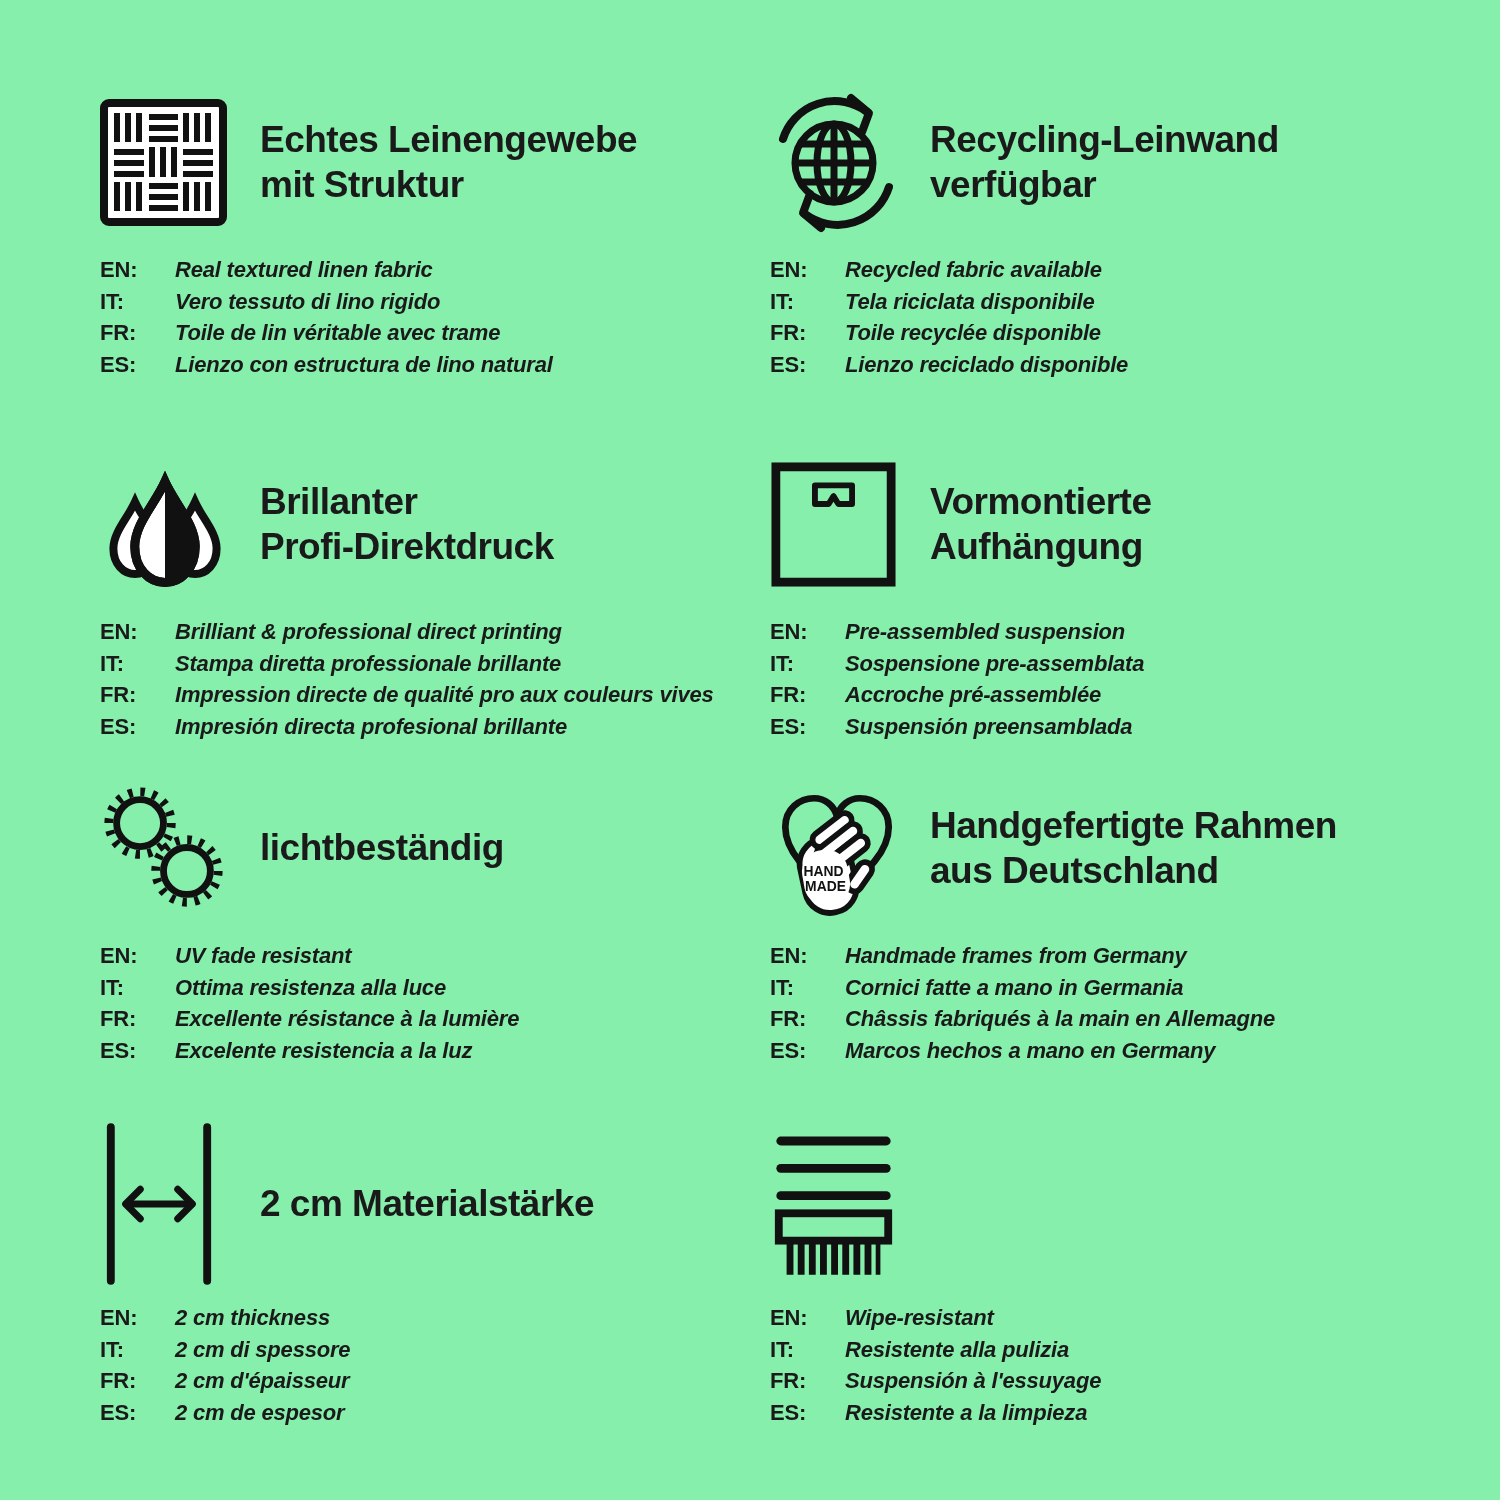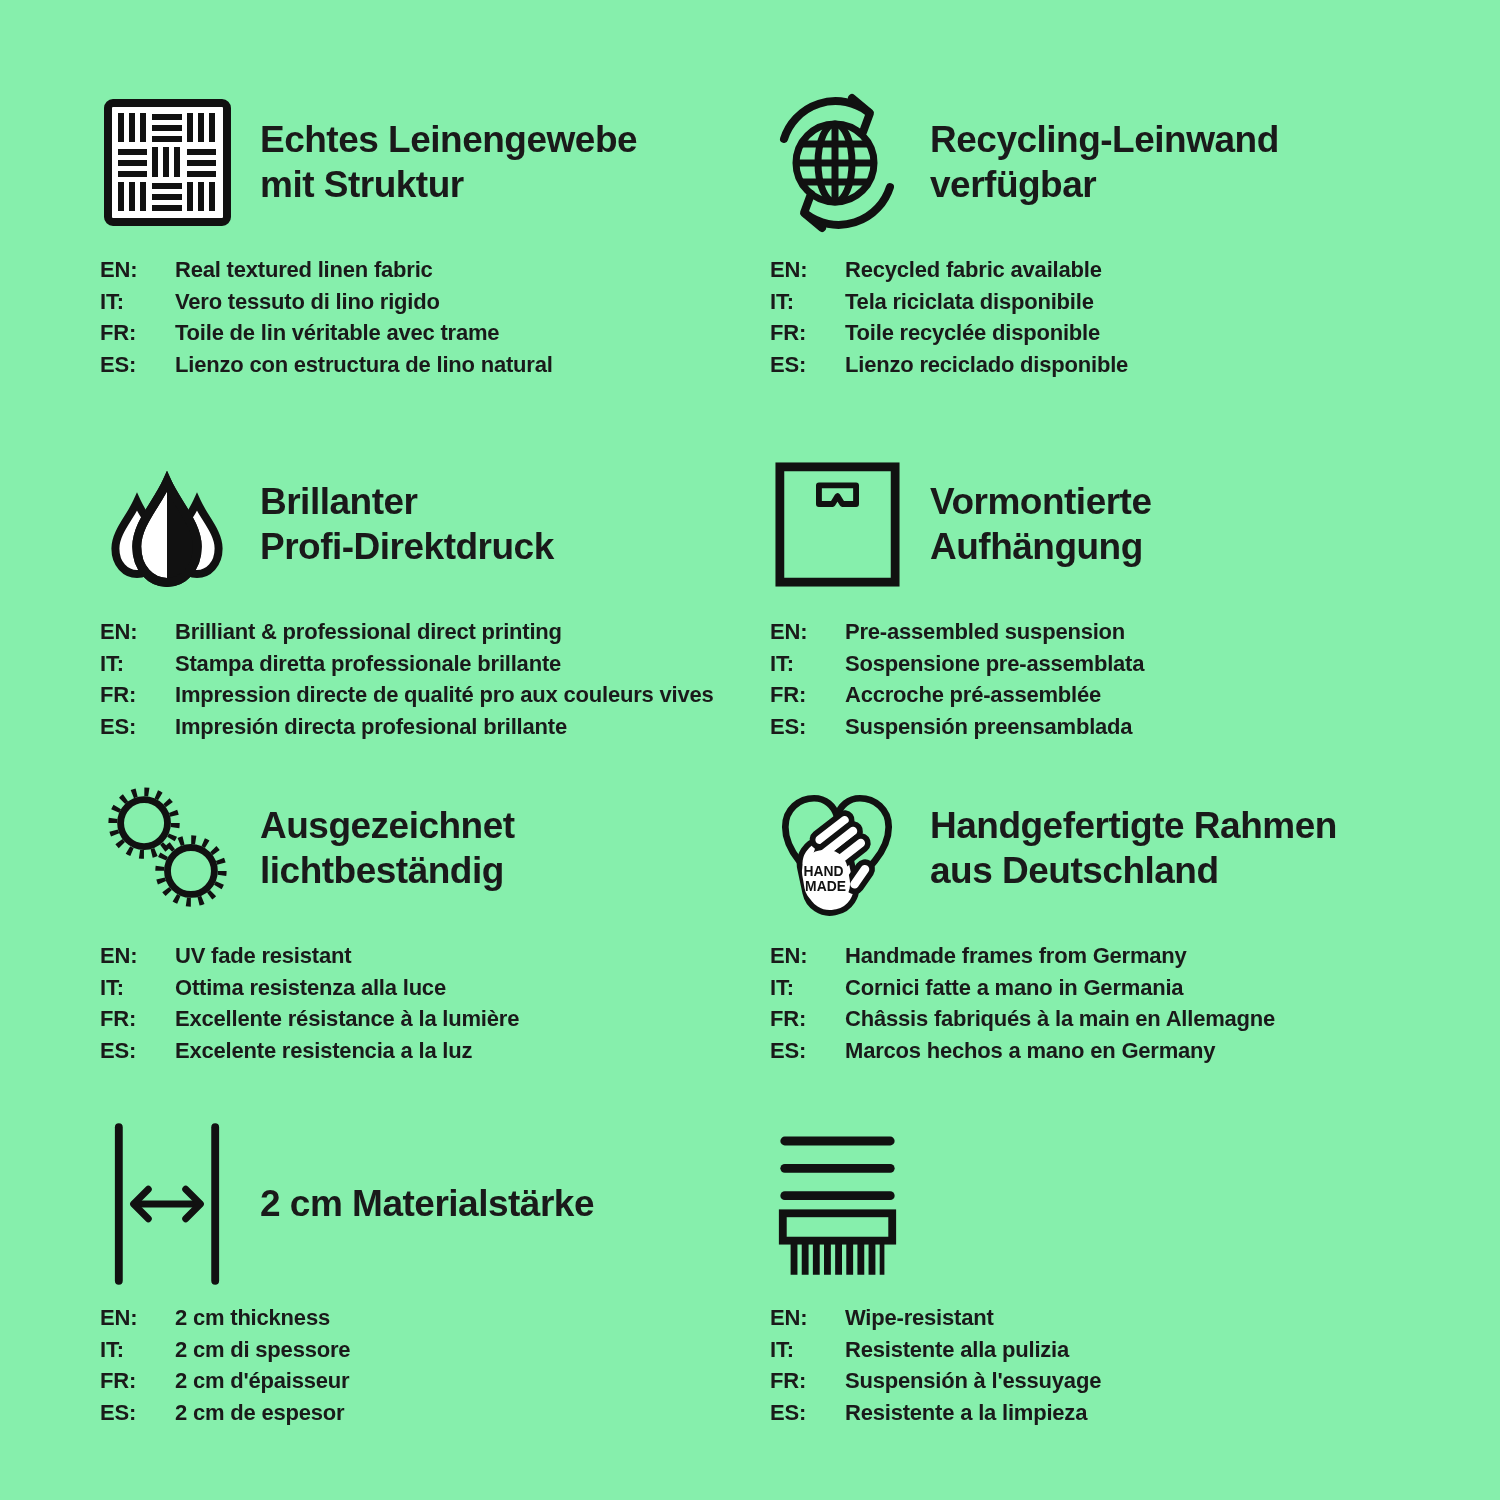--- a/index.html
+++ b/index.html
@@ -14,31 +14,31 @@
     grid-template-rows:362px 324px 346px auto;
     font-family:"Liberation Sans","DejaVu Sans",sans-serif;
     color:#1a1a1a;
   }
   .feature{overflow:visible;}
   .feature-header{
     display:flex;align-items:center;gap:26px;min-height:152px;
   }
   .row4 .feature-header{min-height:172px;}
   .icon-box{
-    flex:0 0 auto;width:134px;display:flex;align-items:center;justify-content:center;
+    flex:0 0 auto;width:134px;display:flex;align-items:center;
   }
   .title{
     margin:0;font-size:37px;font-weight:700;line-height:1.22;letter-spacing:-0.5px;color:#1a1a1a;
   }
   .title span{display:block;white-space:nowrap;}
   .translations{margin-top:16px;}
   .row4 .translations{margin-top:12px;}
   .trow{display:flex;white-space:nowrap;font-size:22px;font-weight:700;line-height:31.5px;letter-spacing:-0.2px;}
   .lang-label{flex:0 0 75px;}
-  .lang-text{flex:0 0 auto;}
+  .lang-text{flex:0 0 auto;font-style:italic;}
 
   
   .linen{
     width:127px;height:127px;border:8px solid #111;border-radius:9px;
     box-sizing:border-box;background:#fff;
     display:grid;grid-template-columns:repeat(3,1fr);grid-template-rows:repeat(3,1fr);
     gap:5px;padding:6px;
   }
   .linen i{display:block;}
   .linen .v{background:repeating-linear-gradient(90deg,#111 0 6px,#fff 6px 11px);}
@@ -214,21 +214,20 @@
     <div class="feature-header">
       <div class="icon-box">
         <svg viewBox="0 0 130 130" width="127" height="127" aria-hidden="true" fill="none" stroke="#111">
           <circle cx="41" cy="39" r="24" stroke-width="7"></circle>
           <circle cx="41" cy="39" r="32" stroke-width="9" stroke-dasharray="4.6 7.97"></circle>
           <circle cx="89" cy="88" r="24" stroke-width="7"></circle>
           <circle cx="89" cy="88" r="32" stroke-width="9" stroke-dasharray="4.6 7.97"></circle>
         </svg>
       </div>
       <h2 class="title">
-        <span>Ausgezeichnet</span>
         <span>lichtbeständig</span>
       </h2>
     </div>
     <div class="translations">
       <div class="trow">
           <span class="lang-label">EN:</span>
           <span class="lang-text">UV fade resistant</span>
         </div>
       <div class="trow">
           <span class="lang-label">IT:</span>

